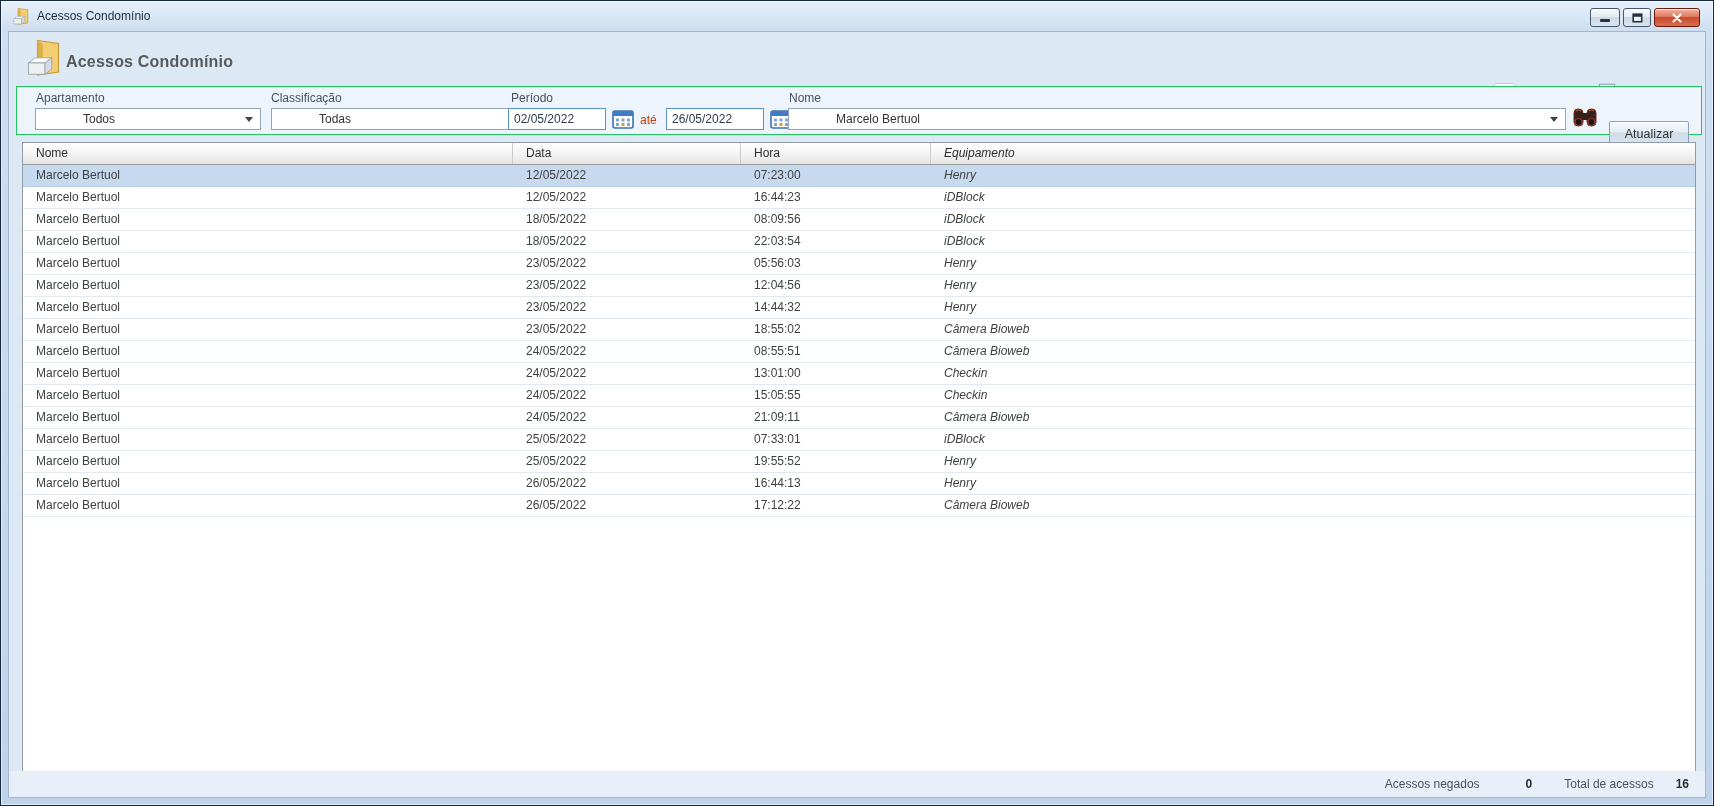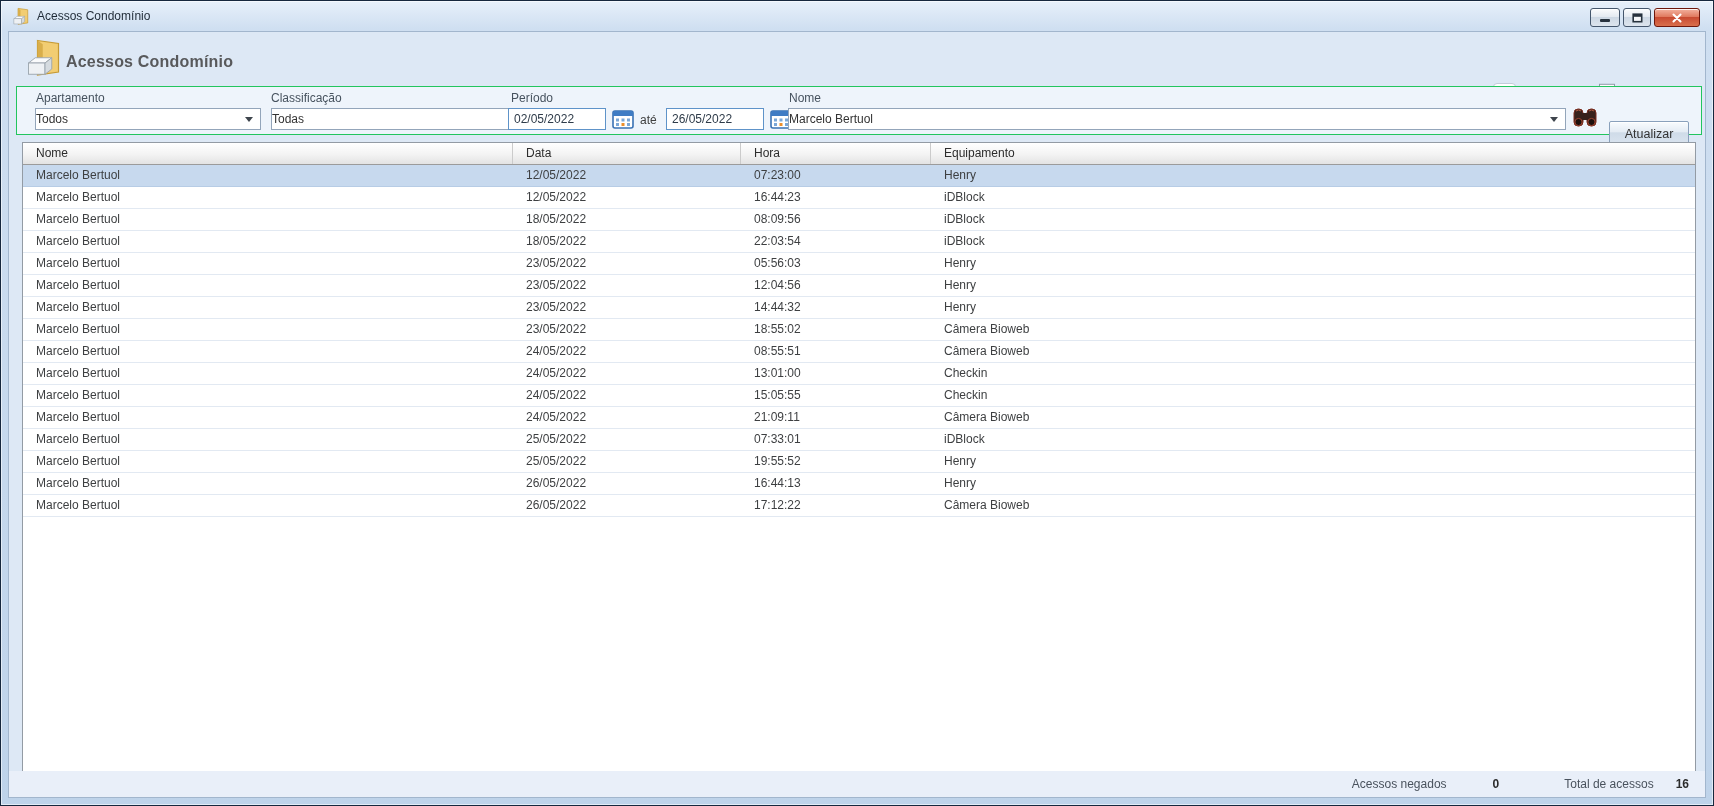--- a/index.html
+++ b/index.html
@@ -28,51 +28,51 @@
 
   .tool-btn{position:absolute;top:13px;display:flex;align-items:center;gap:4px;font-size:12.5px;color:#3a3a3a;cursor:pointer;margin-top:38px;}
   #btn-filtrar{left:1484px;}
   #btn-imprimir{left:1583px;}
   .filter-icon-box{width:21px;height:21px;background:#fff;border:1px solid #c2cdd9;border-radius:4px;display:flex;align-items:center;justify-content:center;box-shadow:0 1px 1px rgba(0,0,0,.12);}
 
   
   .filter-panel{position:absolute;left:7px;top:54px;width:1686px;height:49px;background:#eef4fb;border:1px solid #22c55e;box-sizing:border-box;}
   .flabel{position:absolute;top:4px;font-size:12px;color:#46525e;white-space:nowrap;}
   .select{position:absolute;top:21px;height:22px;background:#fff;border:1px solid #93a5ba;box-sizing:border-box;display:flex;align-items:center;cursor:default;}
-  .select-value{flex:1;font-size:12px;color:#333;white-space:nowrap;overflow:hidden;}
+  .select-value{flex:1;padding-left:6px;font-size:12px;color:#333;white-space:nowrap;overflow:hidden;margin-left:41px;}
   .select-arrow{width:0;height:0;border-left:4px solid transparent;border-right:4px solid transparent;border-top:5px solid #3e454d;margin-right:7px;flex:none;}
   .date-input{position:absolute;top:21px;height:22px;box-sizing:border-box;border:1px solid #5e93c9;font:12px "Liberation Sans",sans-serif;color:#2e3b49;padding:0 5px;background:#fff;outline:none;}
   .cal-btn{position:absolute;top:21px;width:26px;height:22px;background:transparent;border:none;padding:0;cursor:pointer;display:flex;align-items:center;justify-content:center;}
   .binoc-btn{position:absolute;left:1553px;top:20px;width:30px;height:24px;background:transparent;border:none;padding:0;cursor:pointer;}
   .refresh-btn{position:absolute;left:1592px;top:34px;width:80px;height:25px;
     background:linear-gradient(#f8fbfe,#e3ebf3 45%,#cfdbe8 46%,#dae4ef);
     border:1px solid #89a0bb;border-radius:2px;font:12.5px "Liberation Sans",sans-serif;color:#333;cursor:pointer;box-shadow:inset 0 1px 0 rgba(255,255,255,.9);}
 
   #lbl-apartment{left:19px;} #sel-apartment{left:18px;width:226px;}
   #lbl-class{left:254px;}    #sel-class{left:254px;width:267px;}
   #lbl-period{left:494px;}   #inp-from{left:491px;width:98px;} #btn-cal1{left:593px;}
-  #lbl-ate{left:623px;top:26px;color:#404040;} #inp-to{left:649px;width:98px;} #btn-cal2{left:751px;}
+  #lbl-ate{left:623px;top:26px;color:#c2410c;} #inp-to{left:649px;width:98px;} #btn-cal2{left:751px;}
   #lbl-name{left:772px;}     #sel-name{left:771px;width:778px;}
 
   
   .table{position:absolute;left:13px;top:110px;width:1674px;height:633px;background:#fff;border:1px solid #939ba4;box-sizing:border-box;overflow:hidden;}
   .thead{display:flex;height:22px;background:linear-gradient(#ffffff,#f3f3f3 55%,#e3e3e3);border-bottom:1px solid #9b9b9b;box-sizing:border-box;}
   .th{box-sizing:border-box;border-right:1px solid #cbcbcb;font-size:12px;color:#2c2c2c;line-height:21px;padding-left:13px;white-space:nowrap;cursor:default;}
   .th:last-child{border-right:none;}
   .tr{display:flex;height:22px;box-sizing:border-box;border-bottom:1px solid #e2e9f2;cursor:default;}
   .td{box-sizing:border-box;font-size:12px;color:#3d3f41;line-height:21px;padding-left:13px;white-space:nowrap;overflow:hidden;}
   .tr.selected{background:#c7d9ee;border-bottom-color:#b7cce5;}
-  .c0{width:490px;} .c1{width:228px;} .c2{width:190px;} .c3{width:448px;} .c4{flex:1;}
+  .c0{width:490px;} .c1{width:228px;} .c2{width:190px;} .c3{width:448px;font-style:italic;} .c4{flex:1;}
 
   
   .statusbar{position:absolute;left:0;right:0;bottom:0;height:26px;background:#e9eff9;display:flex;align-items:center;justify-content:flex-end;padding-right:16px;font-size:12px;color:#49525d;}
   .status-label{white-space:nowrap;}
   .status-value{font-weight:bold;color:#2b2b2b;}
   #denied-value{margin-left:46px;}
-  #total-label{margin-left:65px;}
+  #total-label{margin-left:32px;}
   #total-value{margin-left:22px;}
 </style>
 </head>
 <body>
 
 <div class="window">
 
   <div class="titlebar">
     <svg width="17" height="18" viewBox="0 0 24 26">
       <path d="M7 2 L21 4 V23 L7 25 Z" fill="#f2cd72" stroke="#c69a33" stroke-width="1"></path>

